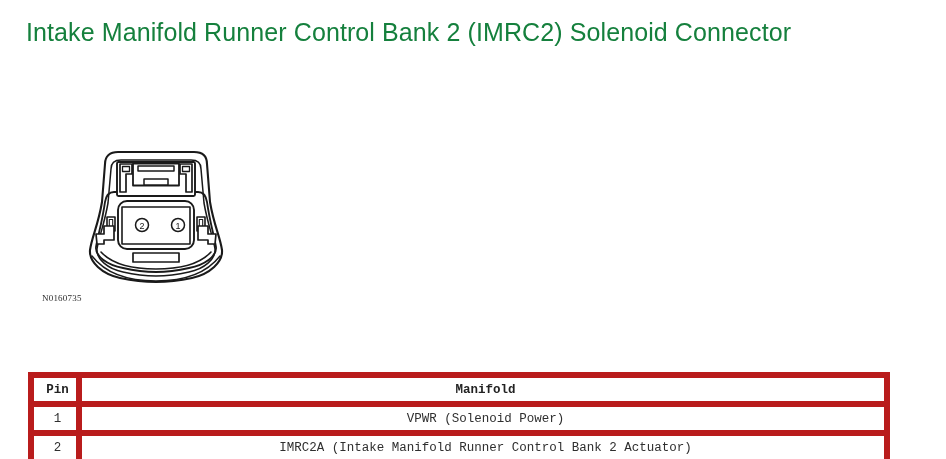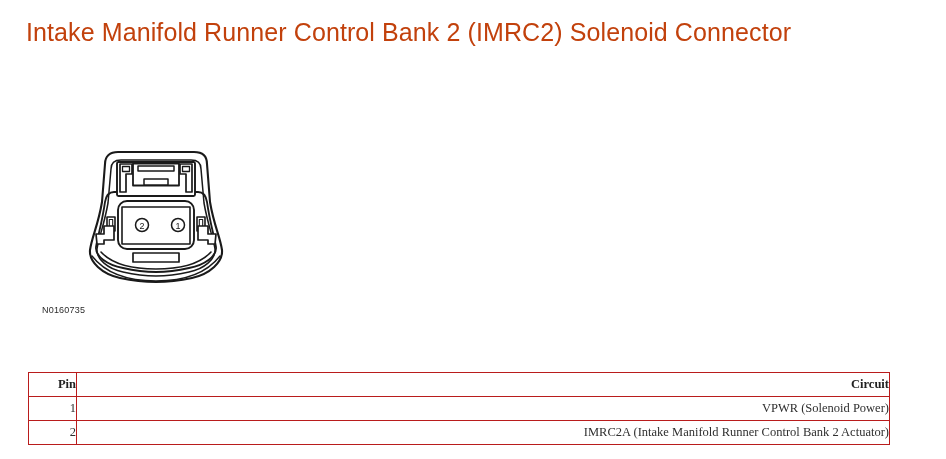--- a/index.html
+++ b/index.html
@@ -18,70 +18,70 @@
 
   
   #page-title {
     position: absolute;
     left: 26px;
     top: 16px;
     width: 860px;
     font-size: 25px;
     line-height: 32px;
     font-weight: 300;
-    color: #c2410c;
+    color: #15803d;
     letter-spacing: 0.1px;
     white-space: pre-wrap;
   }
 
   
   #connector-figure {
     position: absolute;
     left: 70px;
     top: 140px;
     width: 200px;
     height: 175px;
   }
   #connector-svg {
     position: absolute;
     left: 0;
     top: 0;
   }
   #connector-ref-label {
     position: absolute;
     left: -28px;
-    top: 165px;
+    top: 153px;
     font-size: 9px;
     color: #2b2b2b;
-    font-family: Liberation Sans, sans-serif;
+    font-family: Liberation Serif, serif;
     letter-spacing: 0.2px;
   }
 
   
   #pin-table-wrap {
     position: absolute;
     left: 28px;
     top: 372px;
     width: 862px;
   }
   table#pin-table {
     border-collapse: collapse;
     width: 100%;
     table-layout: fixed;
   }
   table#pin-table th,
   table#pin-table td {
-    border: 1px solid #b91c1c;
+    border: 6px solid #b91c1c;
     height: 23px;
     padding: 0 0 0 5px;
-    text-align: right;
+    text-align: center;
     vertical-align: middle;
     font-size: 12.5px;
     color: #2f2f2f;
-    font-family: Liberation Serif, serif;
+    font-family: Liberation Mono, monospace;
     background: #ffffff;
   }
   table#pin-table th {
     font-weight: 700;
     color: #222222;
   }
   col.col-pin { width: 48px; }
 </style>
 </head>
 <body>
@@ -178,21 +178,21 @@
 
 <div id="pin-table-wrap">
   <table id="pin-table">
     <colgroup>
       <col class="col-pin">
       <col class="col-circuit">
     </colgroup>
     <thead>
       <tr>
         <th>Pin</th>
-        <th>Circuit</th>
+        <th>Manifold</th>
       </tr>
     </thead>
     <tbody>
       <tr>
         <td>1</td>
         <td>VPWR (Solenoid Power)</td>
       </tr>
       <tr>
         <td>2</td>
         <td>IMRC2A (Intake Manifold Runner Control Bank 2 Actuator)</td>

